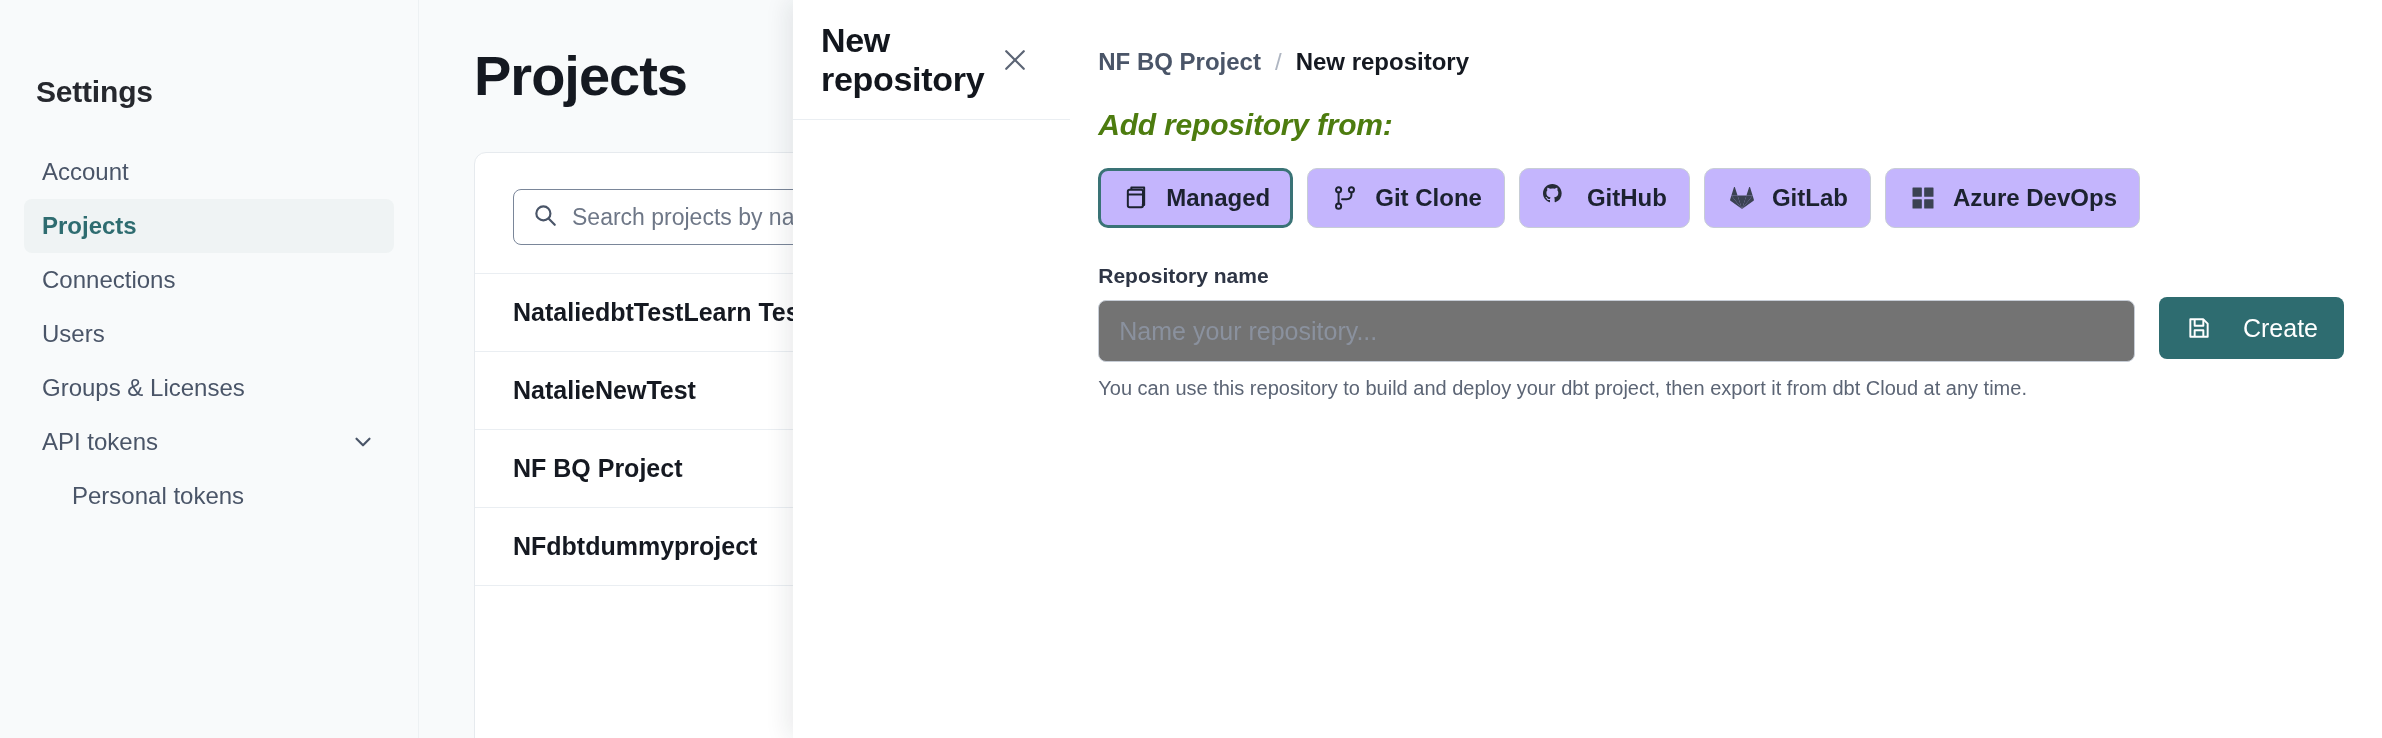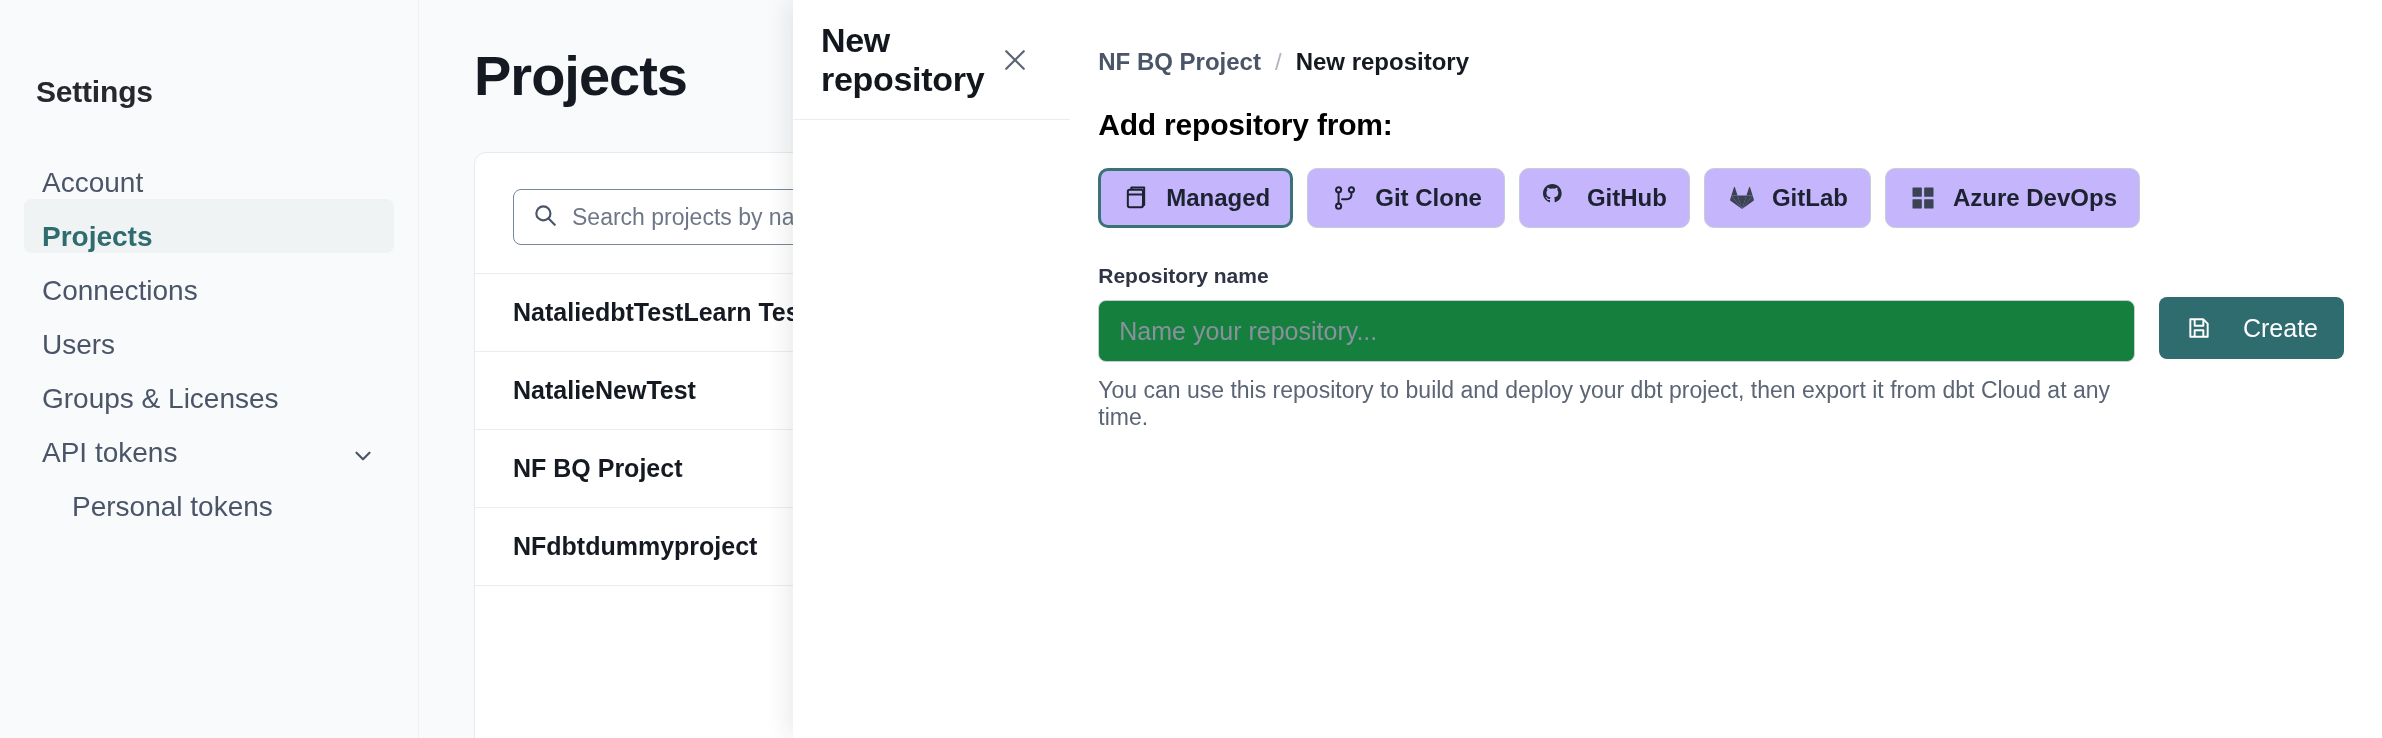--- a/index.html
+++ b/index.html
@@ -44,26 +44,26 @@
     padding: 75px 0 0 0;
     margin-left: 12px;
   }
 
   .nav {
     margin-top: 36px;
   }
 
   .nav-item {
     display: flex;
-    align-items: flex-end;
+    align-items: center;
     justify-content: space-between;
     height: 54px;
     padding: 0 18px;
     border-radius: 8px;
-    font-size: 28px;
+    font-size: 24px;
     color: #4A5568;
     cursor: pointer;
   }
 
   .nav-item.active {
     background: #EFF3F4;
     color: #2E6C70;
     font-weight: 600;
   }
 
@@ -201,22 +201,23 @@
 
   .bc-current {
     color: #151921;
     font-weight: 700;
   }
 
   .section-heading {
     margin-top: 32px;
     font-size: 30px;
     font-weight: 700;
-    color: #000000;
+    color: #4d7c0f;
     letter-spacing: -0.2px;
+    font-style: italic;
   }
 
   .source-row {
     margin-top: 26px;
     display: flex;
     align-items: center;
     gap: 14px;
   }
 
   .source-btn {
@@ -270,30 +271,30 @@
 
   .text-input {
     width: 100%;
     height: 62px;
     border: 1px solid #C7CDD6;
     border-radius: 8px;
     padding: 0 20px;
     font-size: 25px;
     color: #1C2230;
     font-family: "Liberation Sans", sans-serif;
-    background: #15803d;
+    background: #737373;
   }
 
   .text-input::placeholder {
     color: #8A919E;
   }
 
   .helper-text {
     margin-top: 15px;
-    font-size: 23px;
+    font-size: 20px;
     color: #5C6575;
   }
 
   .create-btn {
     flex: 0 0 auto;
     margin-top: 33px;
     display: inline-flex;
     align-items: center;
     gap: 30px;
     height: 62px;

